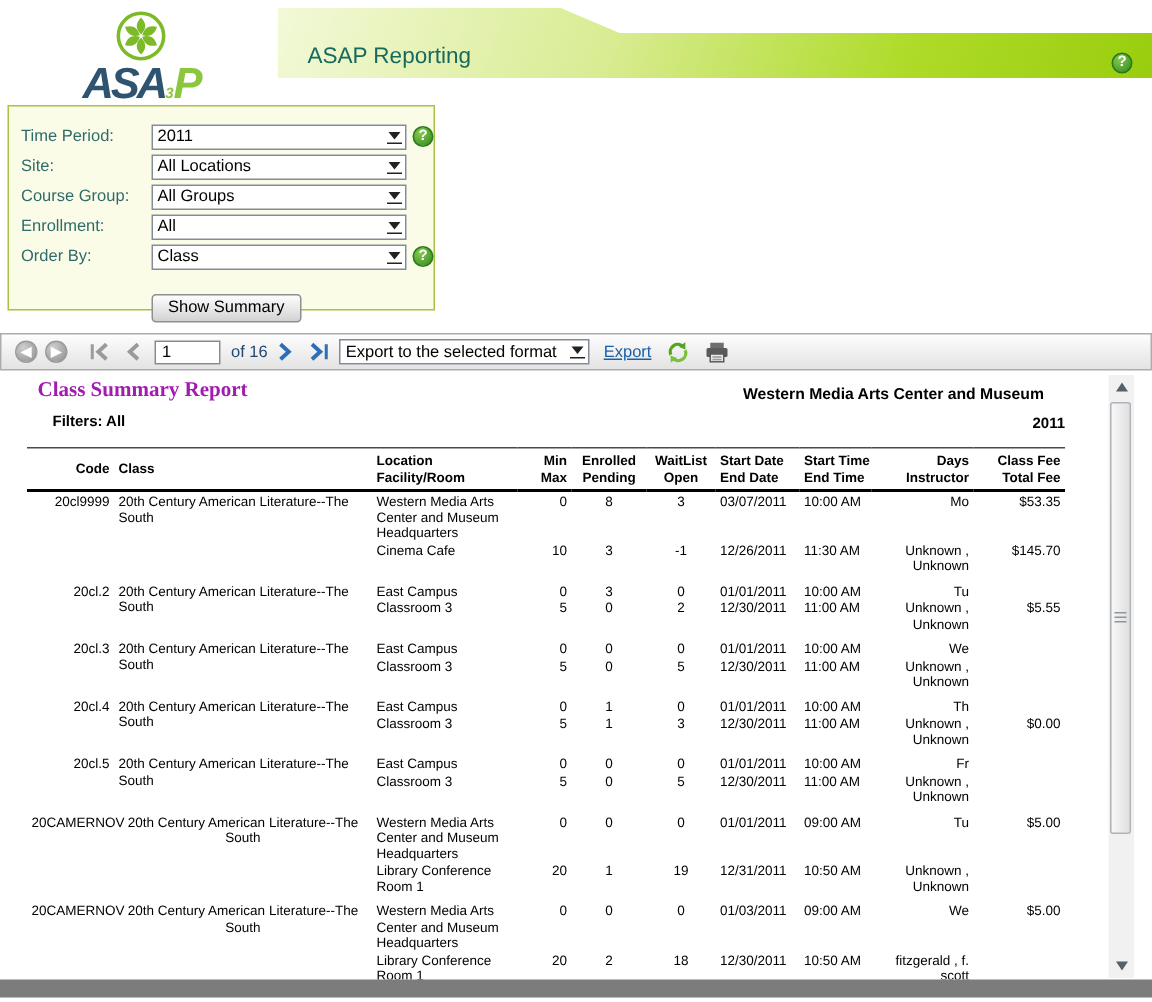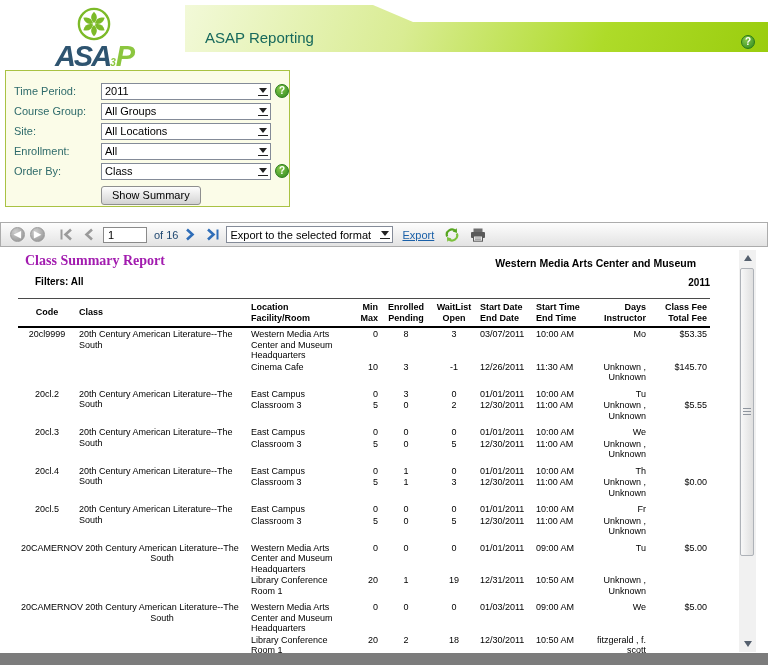--- a/index.html
+++ b/index.html
@@ -34,21 +34,21 @@
   .f-row { display:flex; align-items:center; height:20px; }
   .f-label { width:87px; font-size:11px; color:#2F6B6B; }
   .selectbox { width:170px; height:17px; background:#fff; border:1px solid #848B98;
                font-size:11px; color:#000; display:flex; align-items:center;
                padding-left:3px; position:relative; cursor:default; }
   .selectbox .dd-arrow { position:absolute; right:3px; top:4px; width:0; height:0;
                border-left:4px solid transparent; border-right:4px solid transparent;
                border-top:5px solid #222; }
   .selectbox .dd-bar { position:absolute; right:2px; top:11px; width:10px; height:1px; background:#222; }
   .f-help { margin-left:4px; }
-  .f-btnrow { margin-top:4px; margin-left:87px; }
+  .f-btnrow { margin-top:14px; margin-left:87px; }
   .btn { font-size:11px; color:#000; background:linear-gradient(#FDFDFD,#E0E0E0 70%,#D2D2D2);
          border:1px solid #8E8F8F; border-radius:3px; padding:2px 10px 3px 10px; cursor:pointer;
          font-family:"Liberation Sans",sans-serif; }
 
   
   .toolbar { position:absolute; left:0; top:222px; width:768px; height:25px;
              background:linear-gradient(#FDFDFD,#E3E3E3); border:1px solid #ACACAC;
              display:flex; align-items:center; padding-left:9px; }
   .circ { width:15px; height:15px; border-radius:50%; margin-right:5px;
           background:radial-gradient(circle at 35% 30%, #CFCFCF, #8E8E8E);
@@ -74,21 +74,21 @@
   .r-filters { position:absolute; left:35px; top:26px; font-size:10px; font-weight:bold; }
   .r-period { position:absolute; right:2px; top:27px; font-size:10px; font-weight:bold; }
 
   table.rep { border-collapse:collapse; table-layout:fixed; width:692px; margin-left:18px; margin-top:6px; }
   table.rep th { font-size:9px; font-weight:bold; line-height:10.5px; vertical-align:middle;
                  border-top:1px solid #4A4A4A; border-bottom:2px solid #000;
                  padding:3px 3px 3px 3px; }
   table.rep td { font-size:9px; line-height:10.5px; vertical-align:top; padding:1px 3px 0 3px;
                  word-wrap:break-word; }
   tr.l2 td { padding-bottom:5px; }
-  .c-code { width:58px; text-align:center; white-space:nowrap; }
+  .c-code { width:58px; text-align:right; white-space:nowrap; }
   .c-class{ width:172px; text-align:left; }
   .c-class.center { text-align:center; }
   .c-loc  { width:97px; text-align:left; }
   .c-num  { width:46px; text-align:center; }
   .c-min  { width:36px; text-align:right; }
   .c-enr  { width:50px; text-align:center; }
   .c-date { width:56px; text-align:left; white-space:nowrap; }
   .c-time { width:48px; text-align:left; white-space:nowrap; }
   .c-days { width:68px; text-align:right; }
   .c-fee  { width:61px; text-align:right; white-space:nowrap; }
@@ -143,31 +143,31 @@
     <div class="f-row">
       <span class="f-label">Time Period:</span>
       <div class="selectbox">
         <span>2011</span>
         <span class="dd-arrow"></span>
           <span class="dd-bar"></span>
       </div>
       <span class="f-help help-icon">?</span>
     </div>
     <div class="f-row">
+      <span class="f-label">Site:</span>
+      <div class="selectbox">
+        <span>All Locations</span>
+        <span class="dd-arrow"></span>
+          <span class="dd-bar"></span>
+      </div>
+    </div>
+    <div class="f-row">
       <span class="f-label">Course Group:</span>
       <div class="selectbox">
         <span>All Groups</span>
-        <span class="dd-arrow"></span>
-          <span class="dd-bar"></span>
-      </div>
-    </div>
-    <div class="f-row">
-      <span class="f-label">Site:</span>
-      <div class="selectbox">
-        <span>All Locations</span>
         <span class="dd-arrow"></span>
           <span class="dd-bar"></span>
       </div>
     </div>
     <div class="f-row">
       <span class="f-label">Enrollment:</span>
       <div class="selectbox">
         <span>All</span>
         <span class="dd-arrow"></span>
           <span class="dd-bar"></span>

